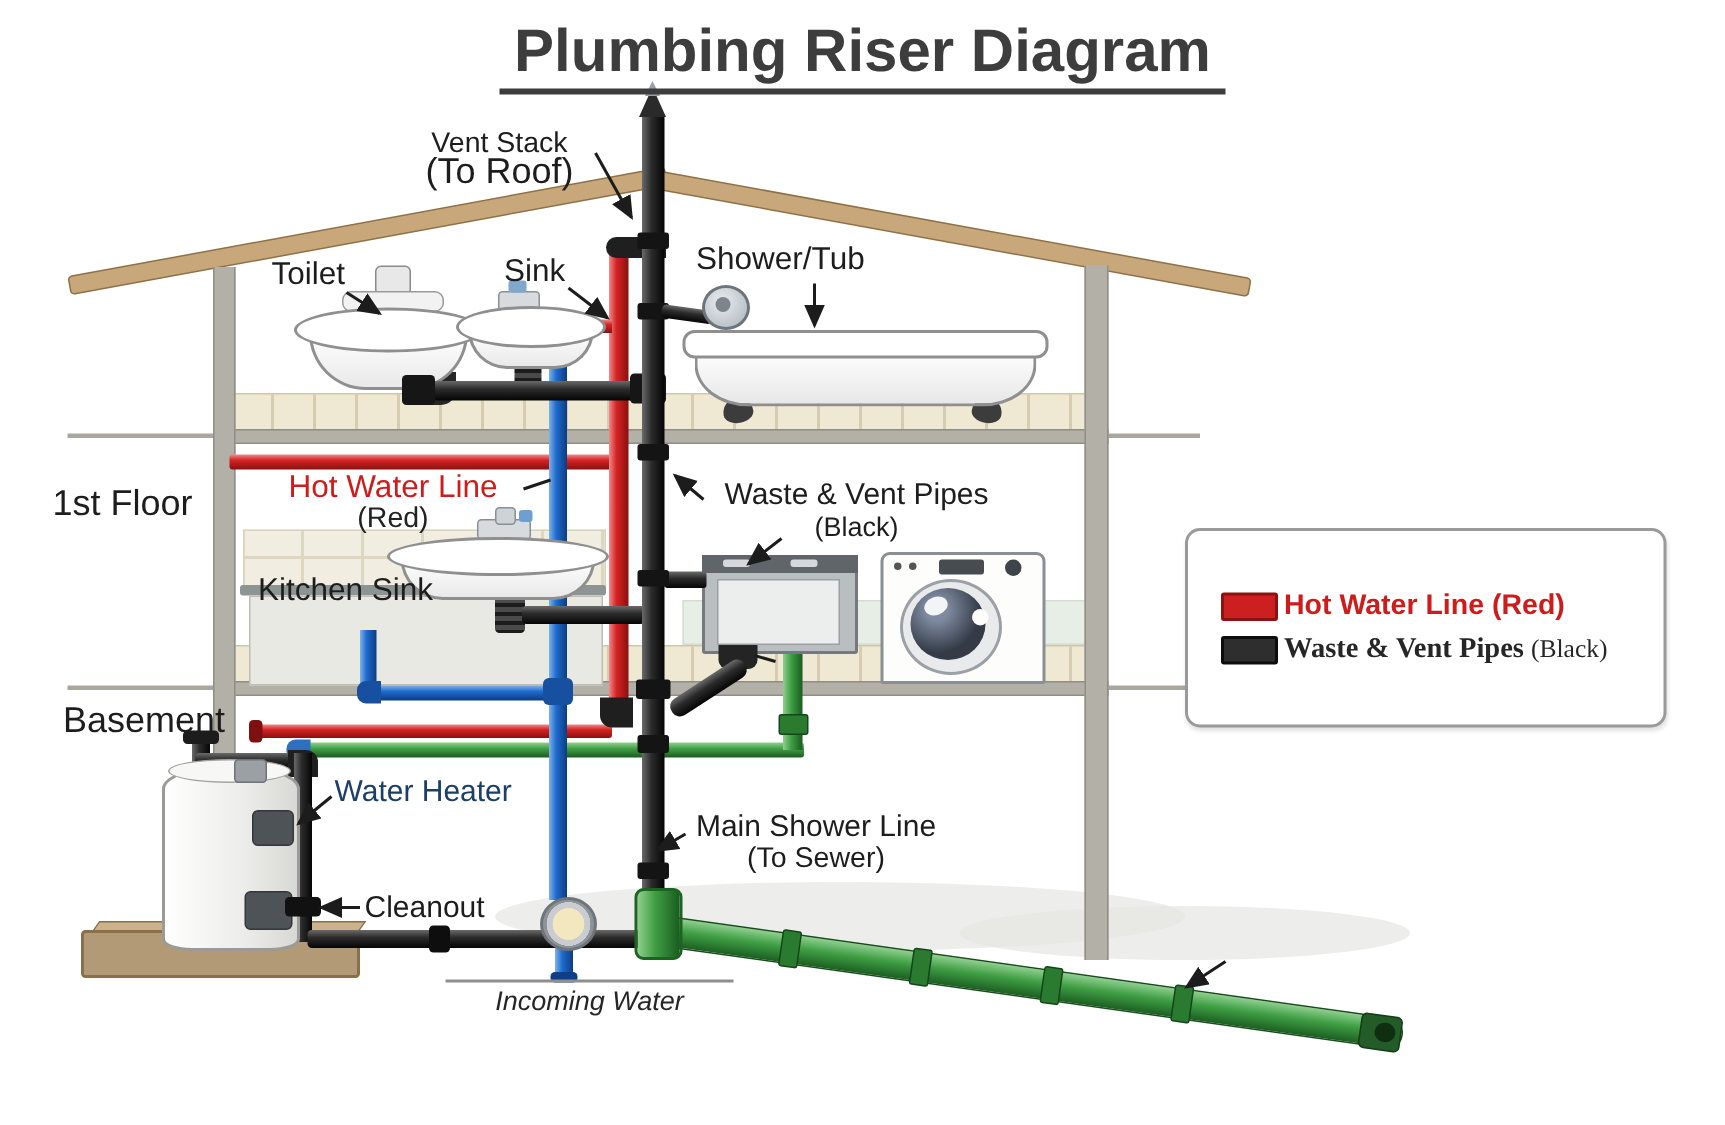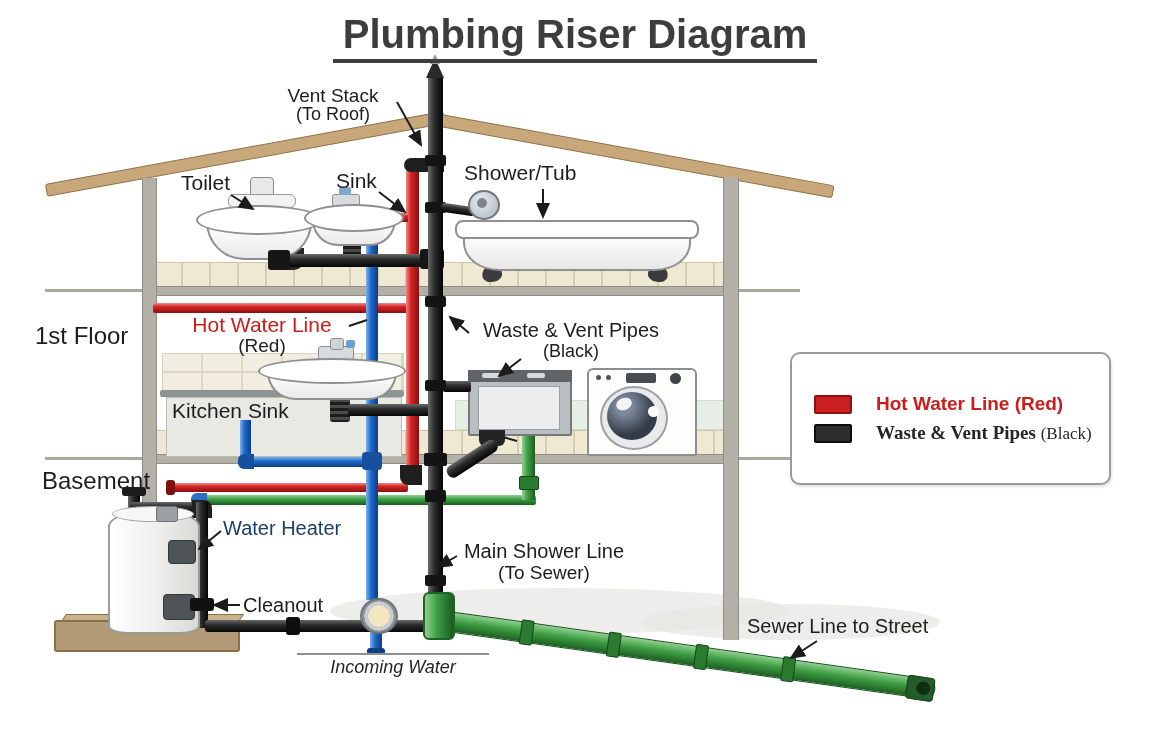--- a/index.html
+++ b/index.html
@@ -16,21 +16,21 @@
   .pv-green{background:linear-gradient(to right,#8fd08f,#3f9e44 42%,#1a5c20);}
   .ph-green{background:linear-gradient(to bottom,#8fd08f,#3f9e44 42%,#1a5c20);}
   .tile{background-color:#efe9d4;background-image:repeating-linear-gradient(to right,transparent 0 26px,#d6cdb0 26px 28px);
         border-top:1px solid #cfc7aa;border-bottom:1px solid #cfc7aa;}
   .lbl{position:absolute;font-weight:normal;color:#1d1d1d;white-space:nowrap;z-index:10;}
   .ctr{text-align:center;}
   
   #legend{left:790px;top:352px;width:321px;height:133px;background:#fff;border:2px solid #9a9a9a;
           border-radius:10px;z-index:10;box-shadow:1px 2px 3px rgba(0,0,0,.12);
           display:flex;flex-direction:column;justify-content:center;padding-left:22px;box-sizing:border-box;gap:7px;}
-  .lrow{display:flex;align-items:center;gap:24px;height:22px;}
+  .lrow{display:flex;align-items:center;gap:4px;height:22px;}
   .sw{width:34px;height:15px;border-radius:2px;border:2px solid #555;}
   .sw-red{background:#cc2020;border-color:#8e1111;}
   .sw-blue{background:#1e6bce;border-color:#0e3e85;}
   .sw-black{background:#2e2e2e;border-color:#0d0d0d;}
   .sw-green{background:#4cae4f;border-color:#1c6b20;box-shadow:inset 0 0 0 2px #8fd48f;}
   .ltext{font-weight:bold;font-size:19px;}
   .lt-red{color:#cc1c1c;} .lt-blue{color:#1660c2;} .lt-dark{color:#262626;font-family:Liberation Serif, serif;} 
   .suffix-norm{font-weight:normal;font-size:17px;color:#262626;}
   .suffix-green{color:#1e8f3c;}
 </style>
@@ -200,47 +200,46 @@
       <path d="M517,441 L503,437"></path>
       <path d="M221,531 L199,549" marker-end="url(#ah)"></path>
       <path d="M240,605 L214,605" marker-end="url(#ah)"></path>
       <path d="M457,556 L438,567" marker-end="url(#ah)"></path>
       <path d="M817,641 L791,658" marker-end="url(#ah)"></path>
     </g>
   </svg>
 
   <div class="lbl ctr" style="left:263px;top:86px;width:140px;font-size:19px;line-height:19px;">
     <div>Vent Stack</div>
-    <div style="font-size:18px;">(To Roof)</div>
+    <div style="font-size:24px;">(To Roof)</div>
   </div>
   <div class="lbl" style="left:181px;top:171px;font-size:21px;">Toilet</div>
   <div class="lbl" style="left:336px;top:169px;font-size:21px;">Sink</div>
   <div class="lbl" style="left:464px;top:161px;font-size:21px;">Shower/Tub</div>
   <div class="lbl" style="left:35px;top:322px;font-size:24px;">1st Floor</div>
   <div class="lbl ctr" style="left:172px;top:314px;width:180px;line-height:21px;">
     <div style="font-size:21px;color:#cc1c1c;">Hot Water Line</div>
     <div style="font-size:19px;color:#222;">(Red)</div>
   </div>
   <div class="lbl ctr" style="left:462px;top:320px;width:218px;line-height:21px;">
     <div style="font-size:20px;">Waste &amp; Vent Pipes</div>
     <div style="font-size:18px;">(Black)</div>
   </div>
-  <div class="lbl" style="left:172px;top:399px;font-size:21px;">Kitchen Sink</div>
+  <div class="lbl" style="left:172px;top:382px;font-size:21px;">Kitchen Sink</div>
   <div class="lbl" style="left:42px;top:467px;font-size:24px;">Basement</div>
   <div class="lbl" style="left:223px;top:517px;font-size:20px;color:#1b3f66;">Water Heater</div>
   <div class="lbl" style="left:243px;top:594px;font-size:20px;">Cleanout</div>
   <div class="lbl ctr" style="left:448px;top:541px;width:192px;line-height:21px;">
     <div style="font-size:20px;">Main Shower Line</div>
     <div style="font-size:19px;">(To Sewer)</div>
   </div>
   <div class="lbl ctr" style="left:293px;top:650px;width:200px;">
     <div style="height:2px;background:#8f8f8f;margin:3px 4px 2px 4px;"></div>
     <div style="font-size:18px;font-style:italic;color:#262626;">Incoming Water</div>
   </div>
-  <div class="lbl" style="left:747px;top:615px;font-size:20px;">Sewer Line to Street</div>
 
   <div class="s" id="legend">
     <div class="lrow">
       <span class="sw sw-red"></span>
       <span class="ltext lt-red">
         <span>Hot Water Line</span>
         <span>(Red)</span>
       </span>
     </div>
     <div class="lrow">

